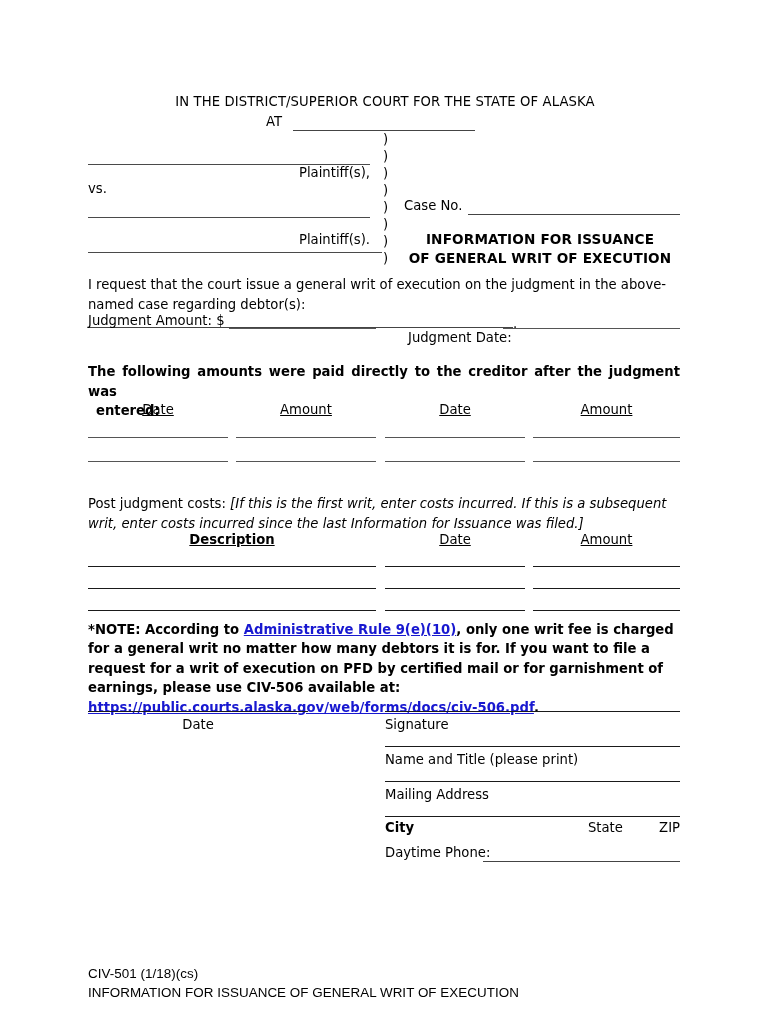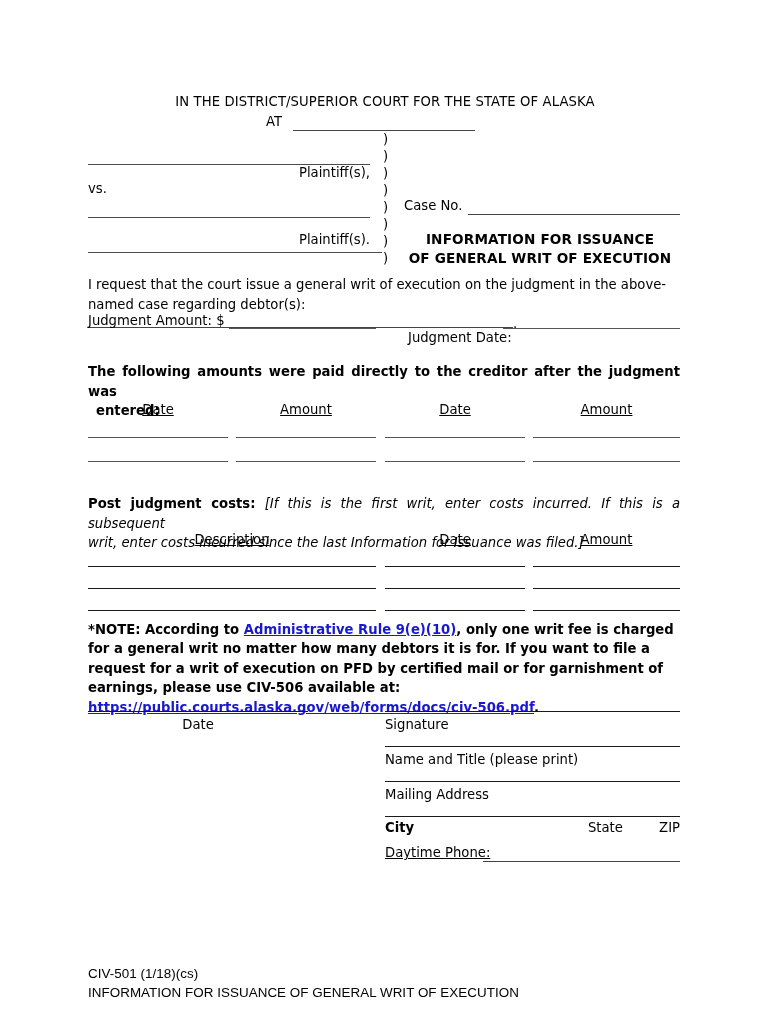--- a/index.html
+++ b/index.html
@@ -146,21 +146,21 @@
 
   
   .post-head {
     position: absolute;
     left: 88px; top: 494px;
     width: 592px;
     font-size: 13.2px;
     line-height: 19.5px;
     text-align: justify;
   }
-  .post-head b { font-weight: bold; }
+  .post-head b { font-weight: normal; }
   .post-head i { font-style: italic; }
   .post-head .lastline { display: block; text-align: left; }
 
   
   .note-p {
     position: absolute;
     left: 88px; top: 620px;
     width: 592px;
     font-size: 13.2px;
     line-height: 19.4px;
@@ -190,21 +190,20 @@
     width: 295px;
     font-size: 13.2px;
   }
   .csz-row .city  { position: absolute; left: 0; top: 0; font-weight: bold; }
   .csz-row .state { position: absolute; left: 203px; top: 0; }
   .csz-row .zip   { position: absolute; right: 0; top: 0; }
   .phone-row {
     position: absolute;
     left: 385px; top: 845px;
     font-size: 13.2px;
-    text-decoration: underline;
   }
   .phone-line {
     position: absolute;
     left: 483px; top: 861px;
     width: 197px;
     border-bottom: 1.6px solid #444;
   }
 
   
   .footer {
@@ -283,21 +282,21 @@
   <div class="rule" style="left:236px; top:461px; width:140px;"></div>
   <div class="rule" style="left:385px; top:461px; width:140px;"></div>
   <div class="rule" style="left:533px; top:461px; width:147px;"></div>
 
   <div class="post-head">
     <b>Post judgment costs:</b>
     <i>[If this is the first writ, enter costs incurred.  If this is a subsequent</i>
     <i class="lastline">writ, enter costs incurred since the last Information for Issuance was filed.]</i>
   </div>
 
-  <div class="col-head" style="left:88px;  top:532px; width:288px;">Description</div>
+  <div class="col-head" style="left:88px;  top:532px; width:288px;font-weight:bold;">Description</div>
   <div class="col-head" style="left:385px; top:532px; width:140px;">Date</div>
   <div class="col-head" style="left:533px; top:532px; width:147px;">Amount</div>
 
   <div class="rule dark" style="left:88px;  top:566px; width:288px;"></div>
   <div class="rule dark" style="left:385px; top:566px; width:140px;"></div>
   <div class="rule dark" style="left:533px; top:566px; width:147px;"></div>
 
   <div class="rule dark" style="left:88px;  top:588px; width:288px;"></div>
   <div class="rule dark" style="left:385px; top:588px; width:140px;"></div>
   <div class="rule dark" style="left:533px; top:588px; width:147px;"></div>

